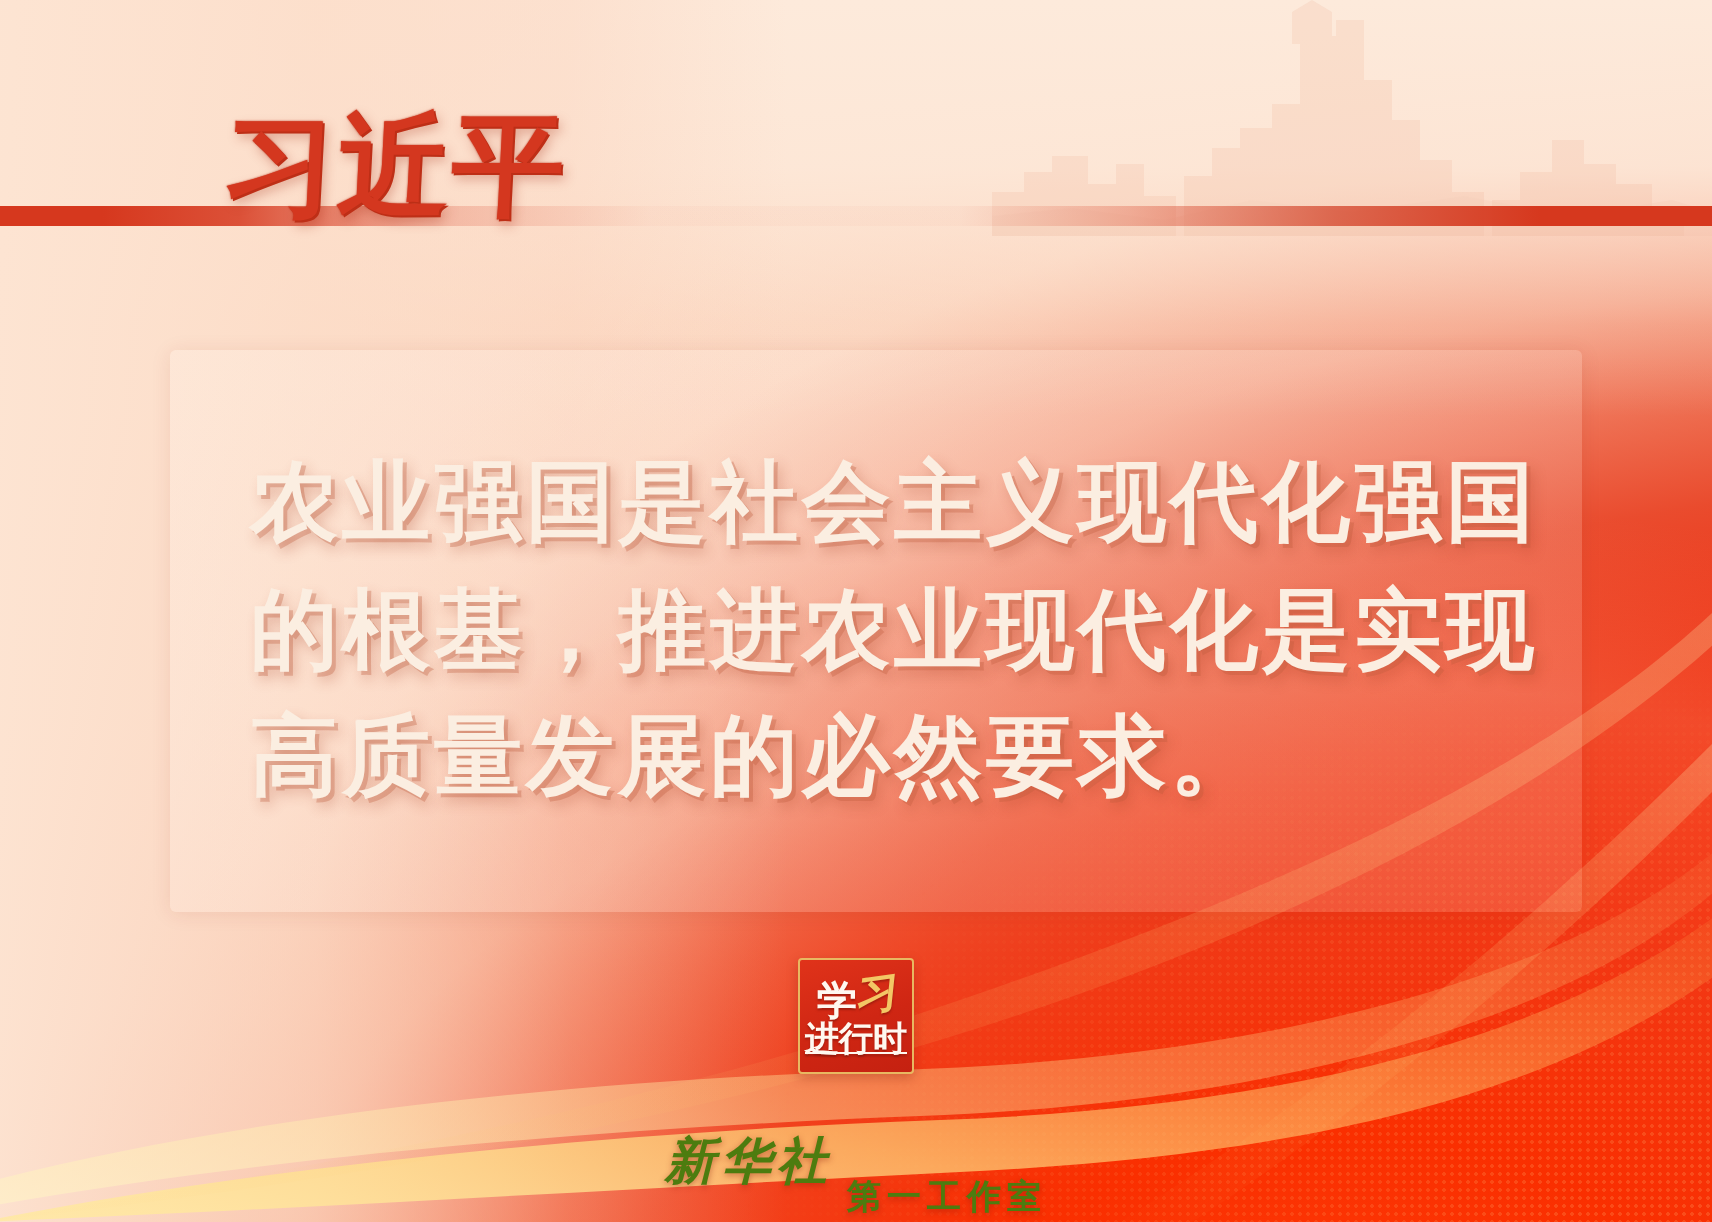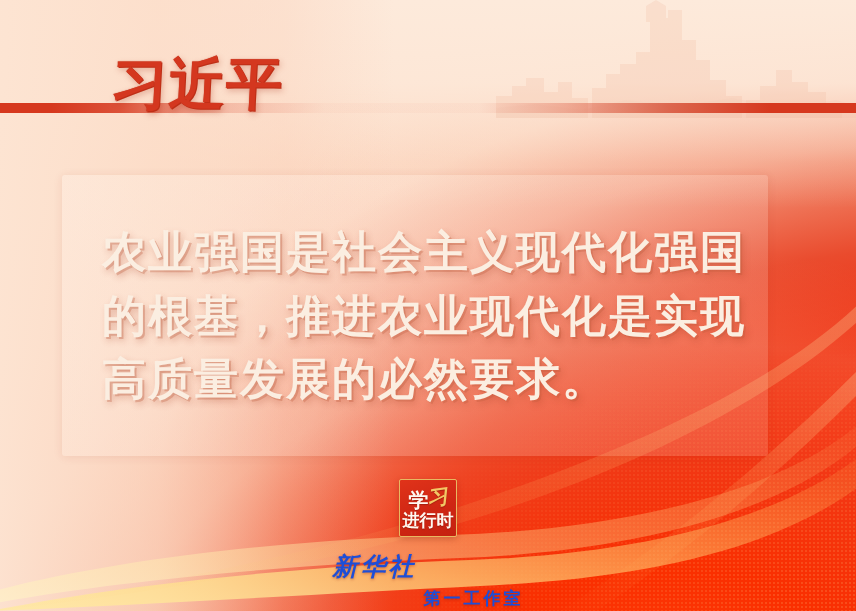--- a/index.html
+++ b/index.html
@@ -96,21 +96,21 @@
     line-height:1;
     letter-spacing:1px;
     color:#bf2a19;
     padding-bottom:5px;
     text-shadow:0 1px 2px rgba(160,40,20,0.28);
   }
 
   
   .quote-card{
     position:absolute;
-    left:62px; top:175px;
+    left:85px; top:175px;
     width:706px; height:281px;
     border-radius:3px;
     background:linear-gradient(135deg, rgba(255,246,238,0.30) 0%, rgba(255,240,230,0.22) 45%, rgba(255,235,225,0.15) 100%);
     box-shadow:0 1px 10px rgba(150,40,20,0.10);
     display:flex; flex-direction:column; justify-content:center;
     padding:10px 38px 10px 40px;
   }
   .quote-line{
     font-family:"DejaVu Sans","Liberation Sans",sans-serif;
     font-size:44px;
@@ -158,25 +158,26 @@
     font-style:italic;
     margin-left:-2px;
     transform:rotate(-8deg) translateY(-3px);
     text-shadow:0 1px 1px rgba(120,20,10,.45);
   }
   .logo-row2{
     font-family:"DejaVu Sans","Liberation Sans",sans-serif;
     font-size:17px; font-weight:bold; color:#fff8f0;
     line-height:1; letter-spacing:0;
     text-shadow:0 1px 1px rgba(120,20,10,.5);
+    text-decoration:underline;
   }
   .credit{
     margin-top:13px;
-    display:flex; align-items:flex-start; gap:7px;
-    color:#1d4ed8;
+    display:flex; align-items:center; gap:7px;
+    color:#4d7c0f;
   }
   .credit-agency{
     font-family:"DejaVu Serif","Liberation Serif",serif;
     font-size:25px; font-weight:bold; font-style:italic;
     letter-spacing:3px;
     text-shadow:0 1px 3px rgba(140,25,10,0.45);
   }
   .credit-studio{
     font-family:"DejaVu Serif","Liberation Serif",serif;
     font-size:17px; font-weight:bold;

